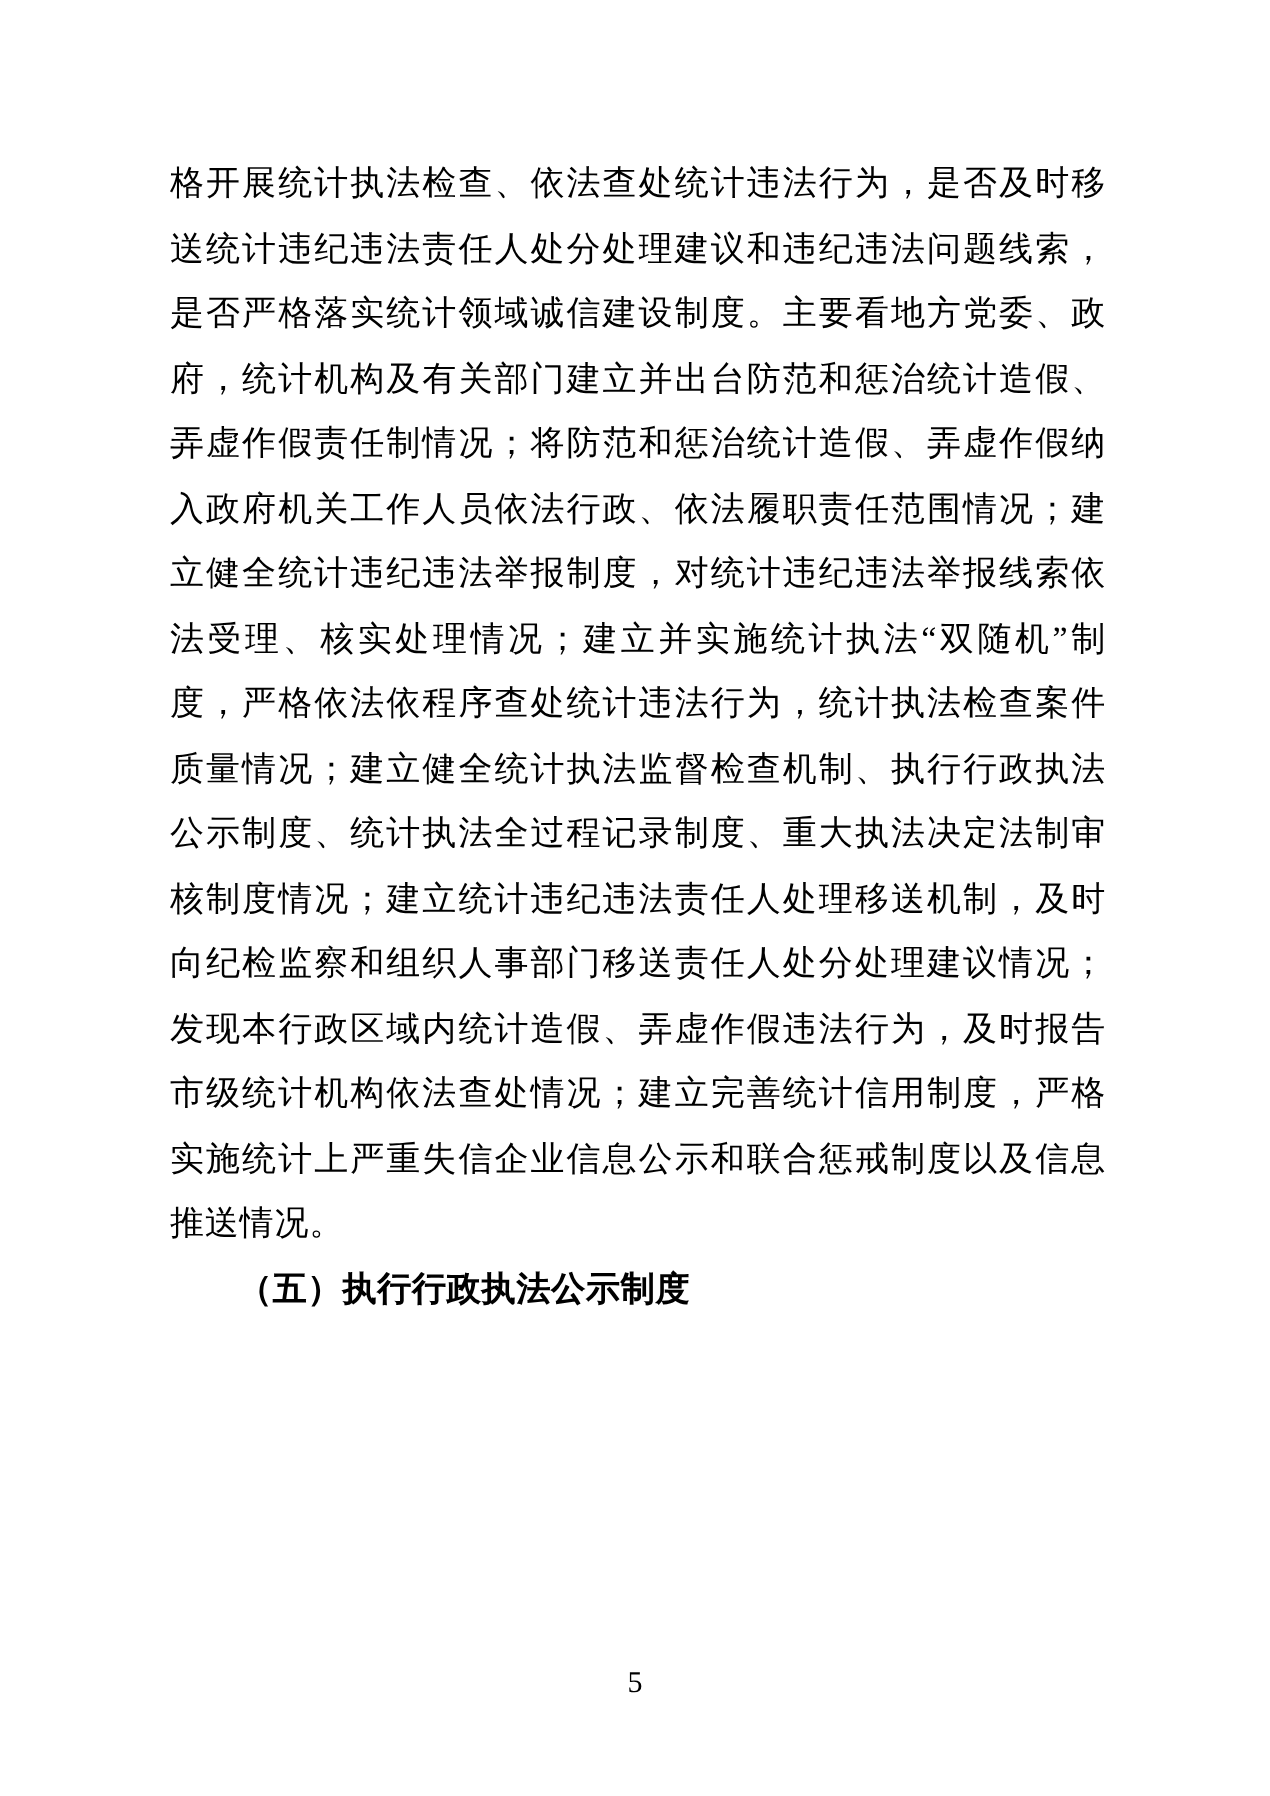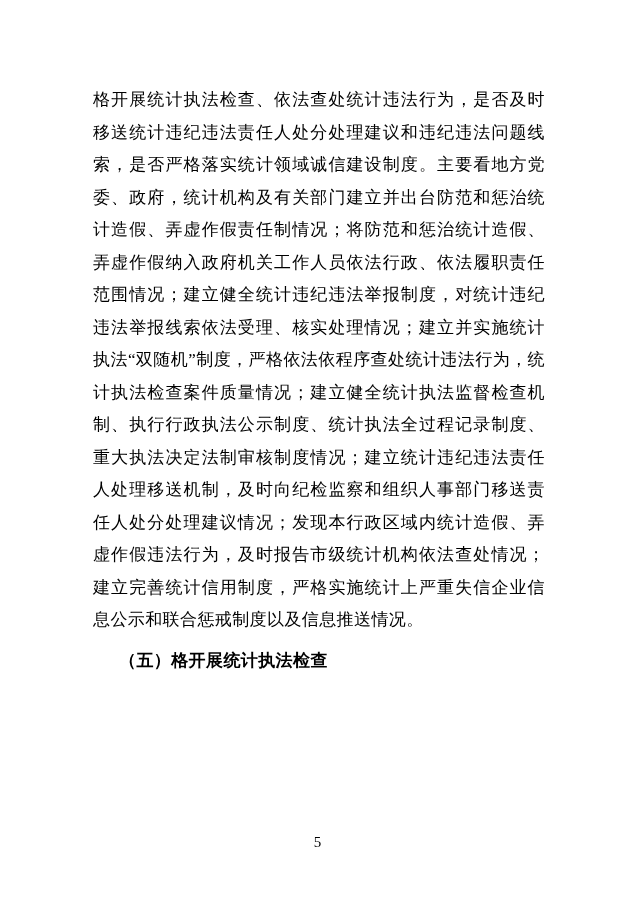--- a/index.html
+++ b/index.html
@@ -25,21 +25,21 @@
   }
   .content {
     position: absolute;
     top: 76px;
     left: 85px;
     right: 82px;
     text-align: justify;
     text-justify: inter-ideograph;
   }
   .para {
-    margin: 8px;
+    margin: 0;
     font-size: 17px;
     line-height: 32.5px;
     letter-spacing: 0.4px;
   }
   .para.indent {
     text-indent: 2em;
   }
   .heading {
     margin: 0;
     font-size: 17px;
@@ -57,16 +57,16 @@
     font-size: 15px;
     line-height: 1;
   }
 </style>
 </head>
 <body>
 
 <div class="page">
   <div class="content">
     <p class="para">格开展统计执法检查、依法查处统计违法行为，是否及时移送统计违纪违法责任人处分处理建议和违纪违法问题线索，是否严格落实统计领域诚信建设制度。主要看地方党委、政府，统计机构及有关部门建立并出台防范和惩治统计造假、弄虚作假责任制情况；将防范和惩治统计造假、弄虚作假纳入政府机关工作人员依法行政、依法履职责任范围情况；建立健全统计违纪违法举报制度，对统计违纪违法举报线索依法受理、核实处理情况；建立并实施统计执法“双随机”制度，严格依法依程序查处统计违法行为，统计执法检查案件质量情况；建立健全统计执法监督检查机制、执行行政执法公示制度、统计执法全过程记录制度、重大执法决定法制审核制度情况；建立统计违纪违法责任人处理移送机制，及时向纪检监察和组织人事部门移送责任人处分处理建议情况；发现本行政区域内统计造假、弄虚作假违法行为，及时报告市级统计机构依法查处情况；建立完善统计信用制度，严格实施统计上严重失信企业信息公示和联合惩戒制度以及信息推送情况。</p>
-    <h3 class="heading">（五）格开展统计执法检查</h3>
+    <h3 class="heading">（五）执行行政执法公示制度</h3>
   </div>
   <div class="page-number">5</div>
 </div>
 
 </body></html>

